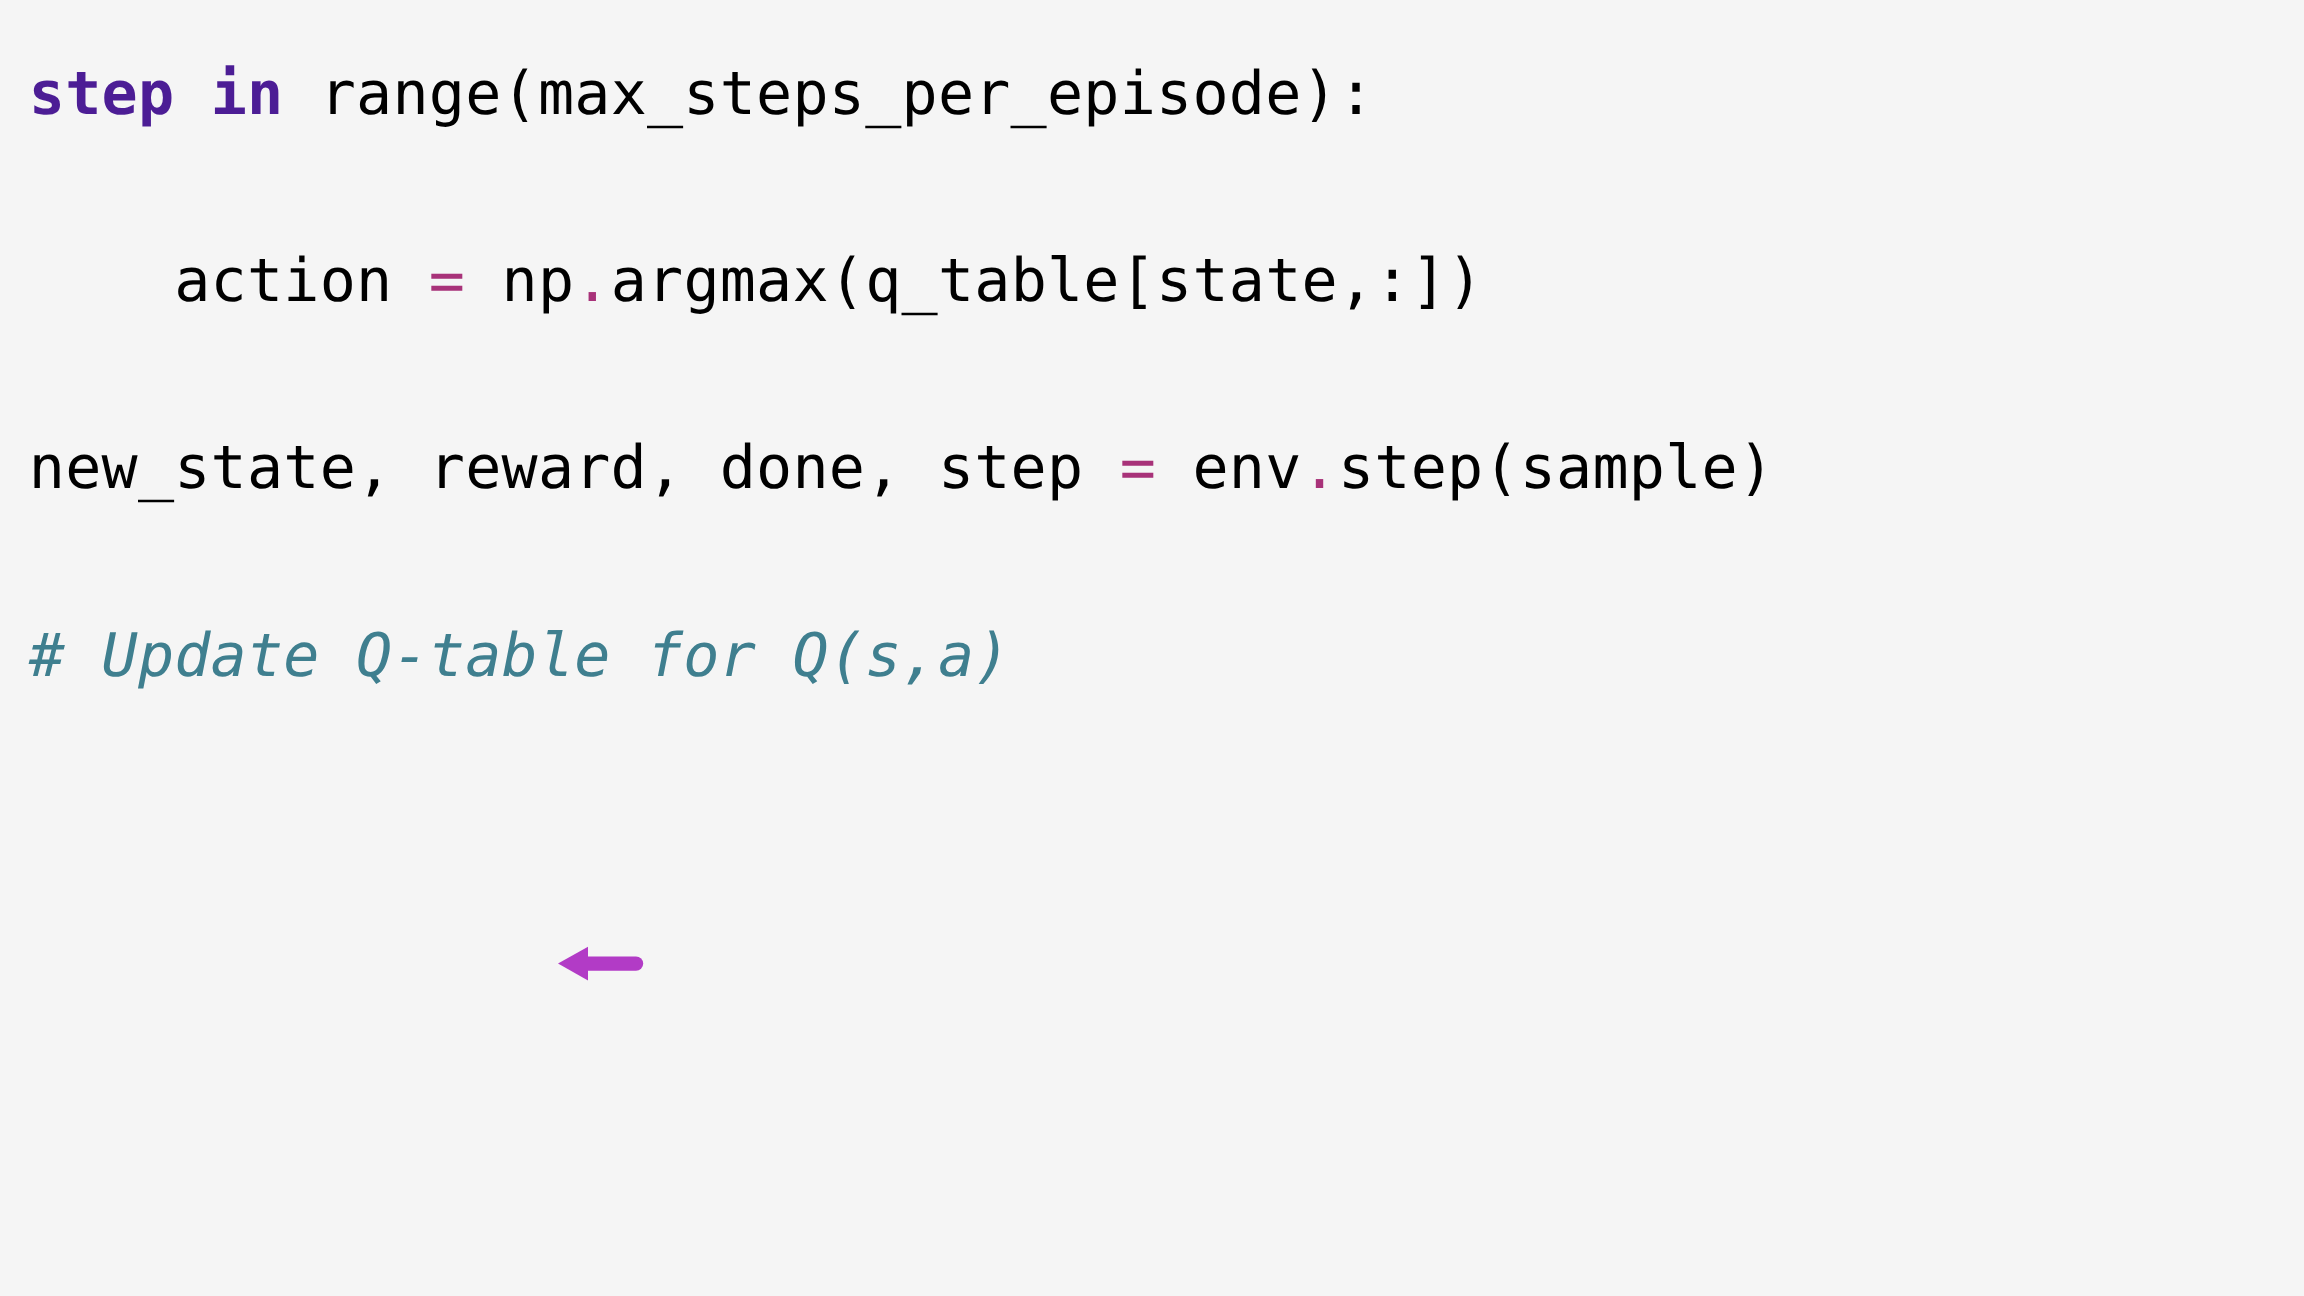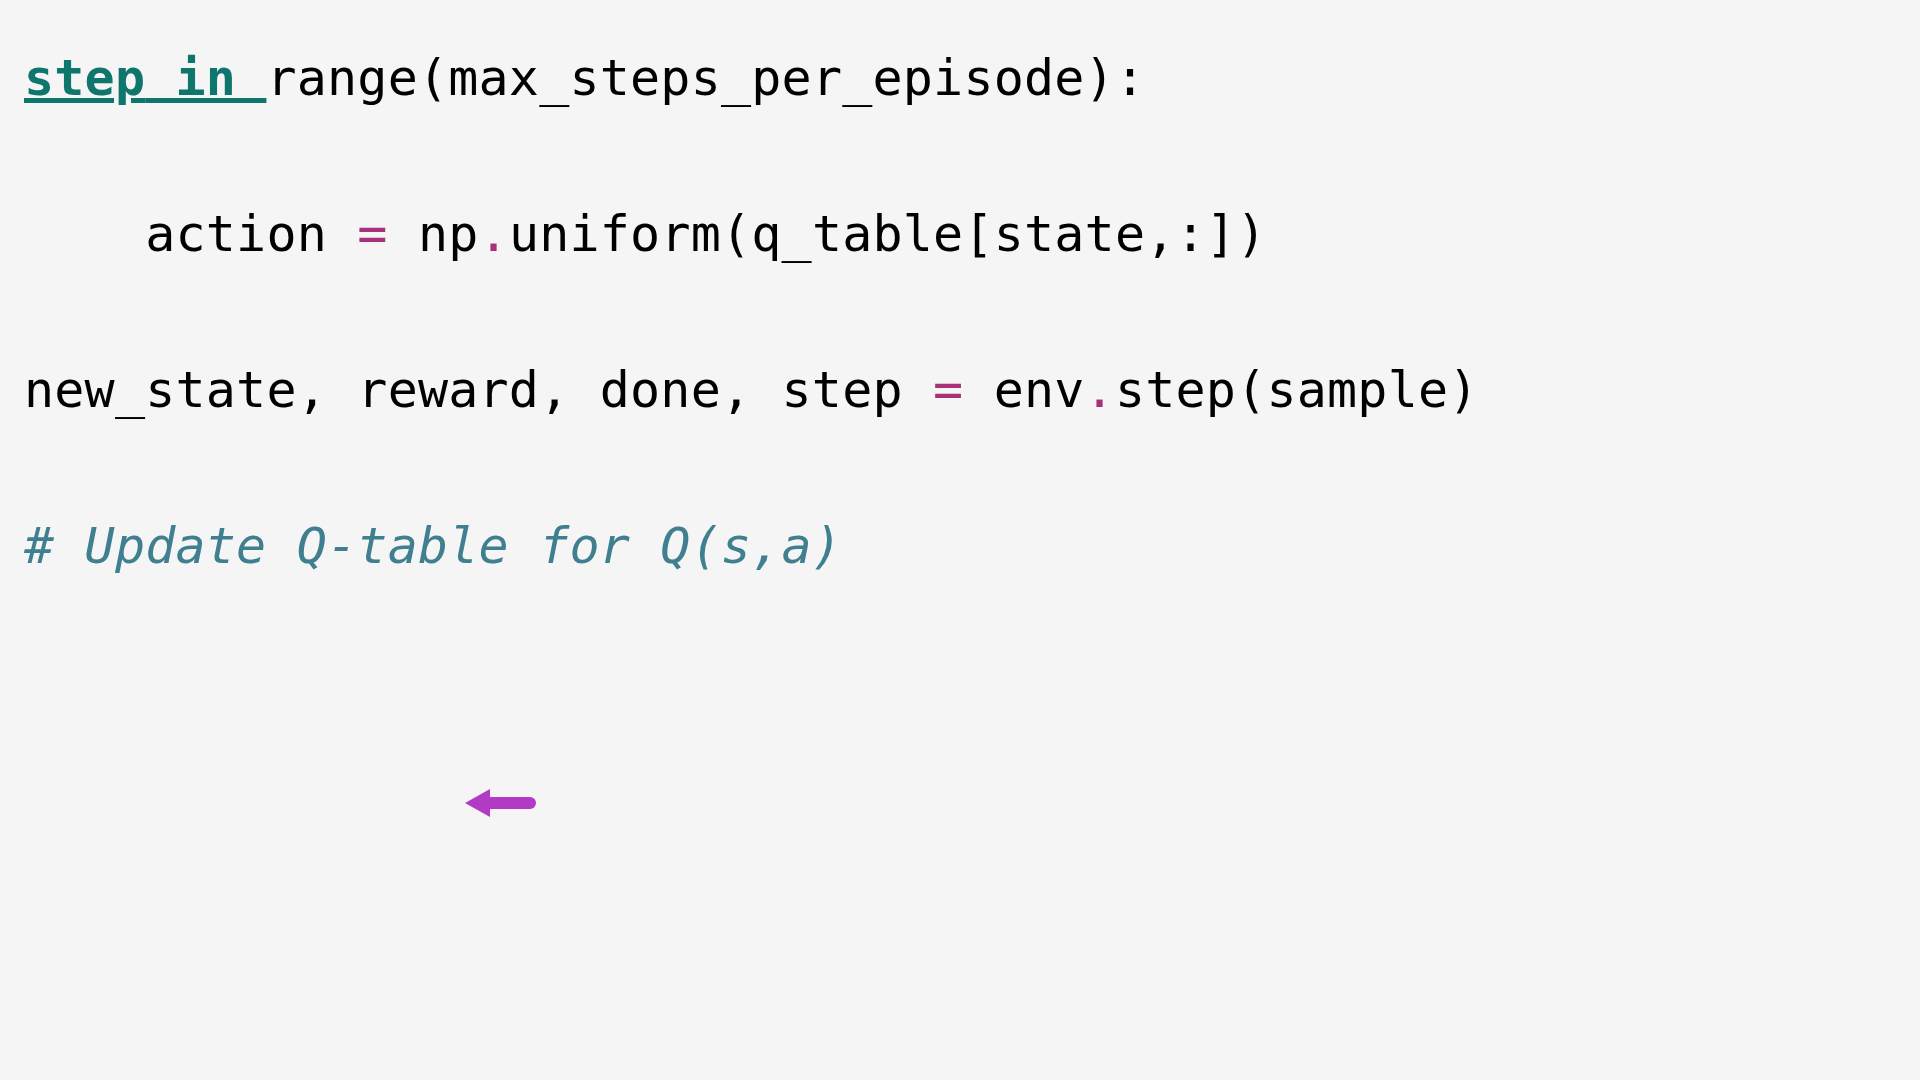--- a/index.html
+++ b/index.html
@@ -14,39 +14,39 @@
     font-family: "Consolas", "Menlo", "DejaVu Sans Mono", monospace;
     font-size: 50px;
     line-height: 52px;
     white-space: pre;
     padding-left: 24px;
     padding-top: 0;
     position: relative;
     color: #000000;
     letter-spacing: 0.2px;
   }
-  .kw   { color: #0f766e; font-weight: bold; text-decoration: underline; }  
+  .kw   { color: #4c1d95; font-weight: bold; }  
   .cmt  { color: #3f7f8f; font-style: italic; } 
   .num  { color: #007a1f; }                    
   .op   { color: #a83279; }                    
   .line { display: block; }
   .arrow {
     position: absolute;
     left: 460px;
     top: 783px;
     pointer-events: none;
   }
 </style>
 </head>
 <body>
 
 <div class="code-block">
 <span class="line"><span class="kw">step</span><span class="kw"> in </span><span>range(max_steps_per_episode):</span></span>
 <span class="line"></span>
-<span class="line"><span>    action </span><span class="op">=</span><span> np</span><span class="op">.</span><span>uniform(q_table[state,:])</span></span>
+<span class="line"><span>    action </span><span class="op">=</span><span> np</span><span class="op">.</span><span>argmax(q_table[state,:])</span></span>
 <span class="line"></span>
 <span class="line"><span>new_state, reward, done, step </span><span class="op">=</span><span> env</span><span class="op">.</span><span>step(sample)</span></span>
 <span class="line"></span>
 <span class="line cmt"># Update Q-table for Q(s,a)</span>
 
 
 <span class="line"></span>
 
 
 <span class="line"></span>

